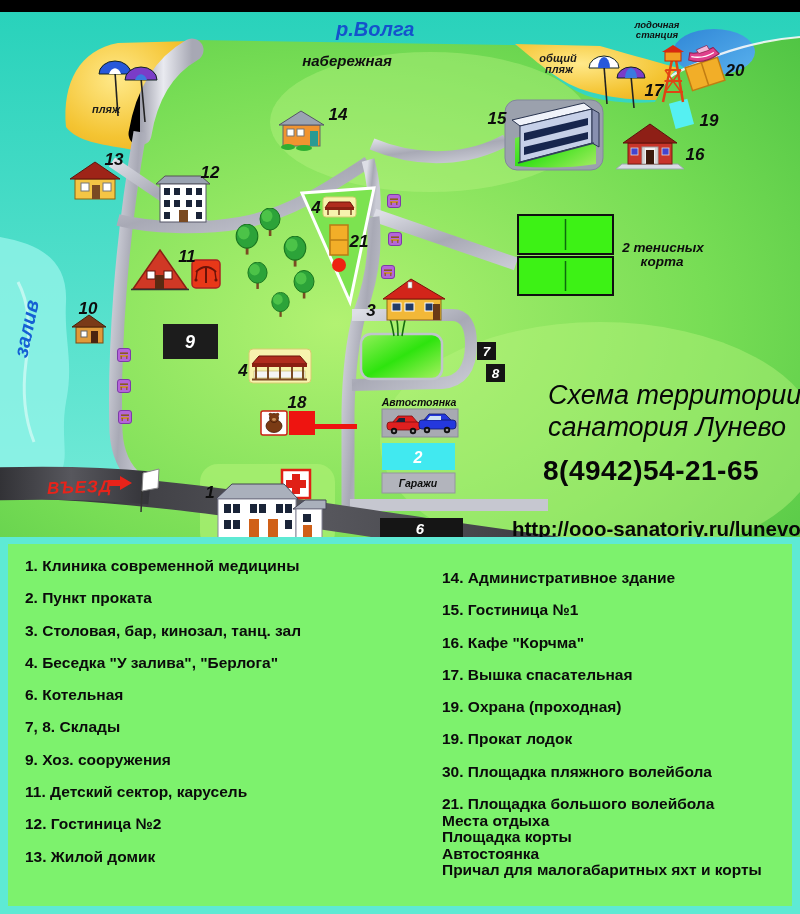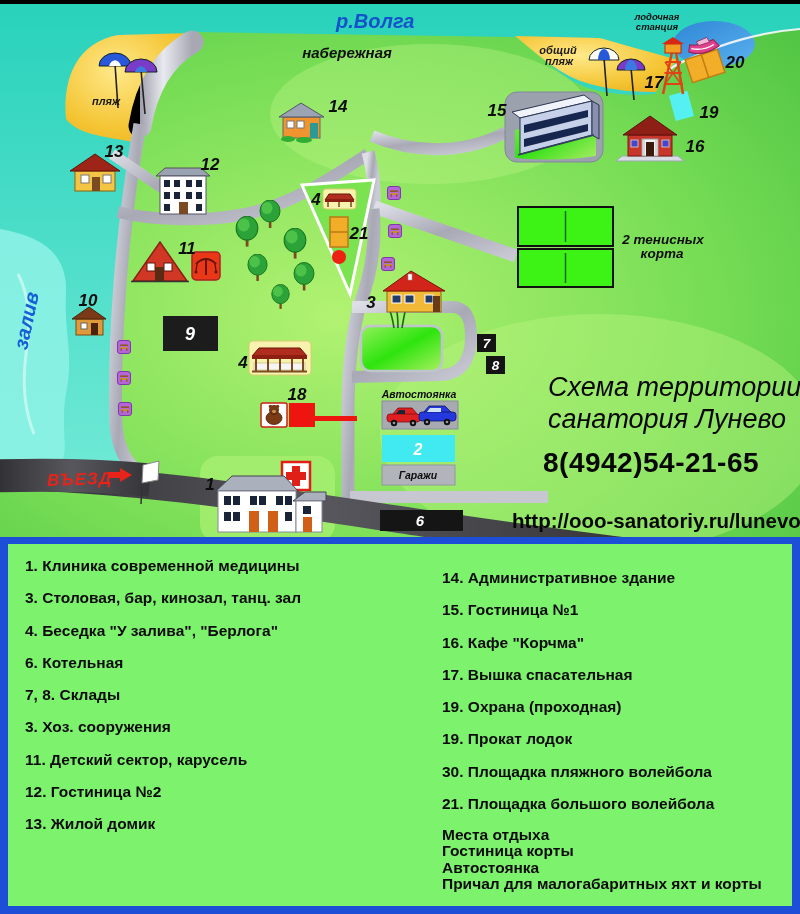--- a/index.html
+++ b/index.html
@@ -2,30 +2,30 @@
 <html style="--water_teal: #35d9c2; --bay_cyan: #8ef2e6; --inlet_blue: #3a8ad8; --land_green: #5ecb4b; --legend_green: #7df26d; --road_silver: #b7b8c3; --road_dark: #3c3c40; --beach_yellow: #f6ca37; --court_green: #3df215; --box_black: #161616; --parking_cyan: #41e9f0; --accent_red: #e8231a; --orange: #f2ae28; --river_blue: #1452cc;"><head>
 <meta charset="utf-8">
 <style>
   :root{
     --water_teal:#35d9c2; --legend_green:#7df26d; --accent_red:#e8231a;
     --river_blue:#1452cc; --land_green:#5ecb4b;
   }
   html,body{margin:0;padding:0;background:#222;}
   .stage{position:relative;width:800px;height:914px;overflow:hidden;background:#000;
          font-family:"Liberation Sans",sans-serif;}
-  .map-wrap{position:absolute;top:4px;left:0;width:800px;height:537px;}
+  .map-wrap{position:absolute;top:12px;left:0;width:800px;height:537px;}
   
-  .legend{position:absolute;top:537px;left:0;width:800px;height:377px;background:#1d4ed8;}
+  .legend{position:absolute;top:537px;left:0;width:800px;height:377px;background:#5eead4;}
   .legend-board{position:absolute;left:8px;right:8px;top:7px;bottom:8px;background:var(--legend_green);}
   .legend-col{position:absolute;color:#0b0b0b;}
   .legend-left{left:17px;top:12px;}
   .legend-right{left:434px;top:24px;}
   .list{display:flex;flex-direction:column;gap:13.3px;}
   .legend-item{font-weight:700;font-size:15.5px;line-height:19px;white-space:nowrap;}
-  .extra{margin-top:14px;}
+  .extra{}
   .extra .legend-item{line-height:16.4px;}
   
   text{font-family:"Liberation Sans",sans-serif;}
   .mnum{font-style:italic;font-weight:700;font-size:17px;fill:#0d0d0d;text-anchor:middle;}
   .wnum{font-style:italic;font-weight:700;font-size:15px;fill:#ffffff;text-anchor:middle;}
   .t-river{font-style:italic;font-weight:700;font-size:20px;fill:var(--river_blue);}
   .t-bay{font-style:italic;font-weight:700;font-size:20px;fill:#1560d4;text-anchor:middle;}
   .t-emb{font-style:italic;font-weight:700;font-size:15px;fill:#101010;text-anchor:middle;}
   .t-beach{font-style:italic;font-weight:700;font-size:11px;fill:#1a1a1a;text-anchor:middle;}
   .t-small{font-style:italic;font-weight:700;font-size:9.5px;fill:#111;text-anchor:middle;}
@@ -438,43 +438,44 @@
     <text x="543" y="468" class="t-phone">8(4942)54-21-65</text>
     <text x="512" y="524" class="t-url">http://ooo-sanatoriy.ru/lunevo</text>
   </svg>
   </div>
 
   <div class="legend">
     <div class="legend-board">
       <div class="legend-col legend-left">
         <div class="list">
             <div class="legend-item">1. Клиника современной медицины</div>
+            <div class="legend-item">2. Пункт проката</div>
             <div class="legend-item">3. Столовая, бар, кинозал, танц. зал</div>
             <div class="legend-item">4. Беседка  "У залива", "Берлога"</div>
             <div class="legend-item">6. Котельная</div>
             <div class="legend-item">7, 8. Склады</div>
-            <div class="legend-item">3. Хоз. сооружения</div>
+            <div class="legend-item">9. Хоз. сооружения</div>
             <div class="legend-item">11. Детский сектор, карусель</div>
             <div class="legend-item">12. Гостиница №2</div>
             <div class="legend-item">13. Жилой домик</div>
           </div>
       </div>
       <div class="legend-col legend-right">
         <div class="list">
             <div class="legend-item">14. Административное здание</div>
             <div class="legend-item">15. Гостиница №1</div>
             <div class="legend-item">16. Кафе "Корчма"</div>
             <div class="legend-item">17. Вышка спасательная</div>
             <div class="legend-item">19. Охрана (проходная)</div>
             <div class="legend-item">19. Прокат лодок</div>
             <div class="legend-item">30. Площадка пляжного волейбола</div>
             <div class="legend-item">21. Площадка большого волейбола</div>
           </div>
         <div class="list extra" style="gap:0">
             <div class="legend-item">Места отдыха</div>
-            <div class="legend-item">Гостиница корты</div>
+            <div class="legend-item">Площадка корты</div>
             <div class="legend-item">Автостоянка</div>
             <div class="legend-item">Причал для малогабаритных яхт и корты</div>
           </div>
       </div>
     </div>
   </div>
 </div>
 
 </body></html>

